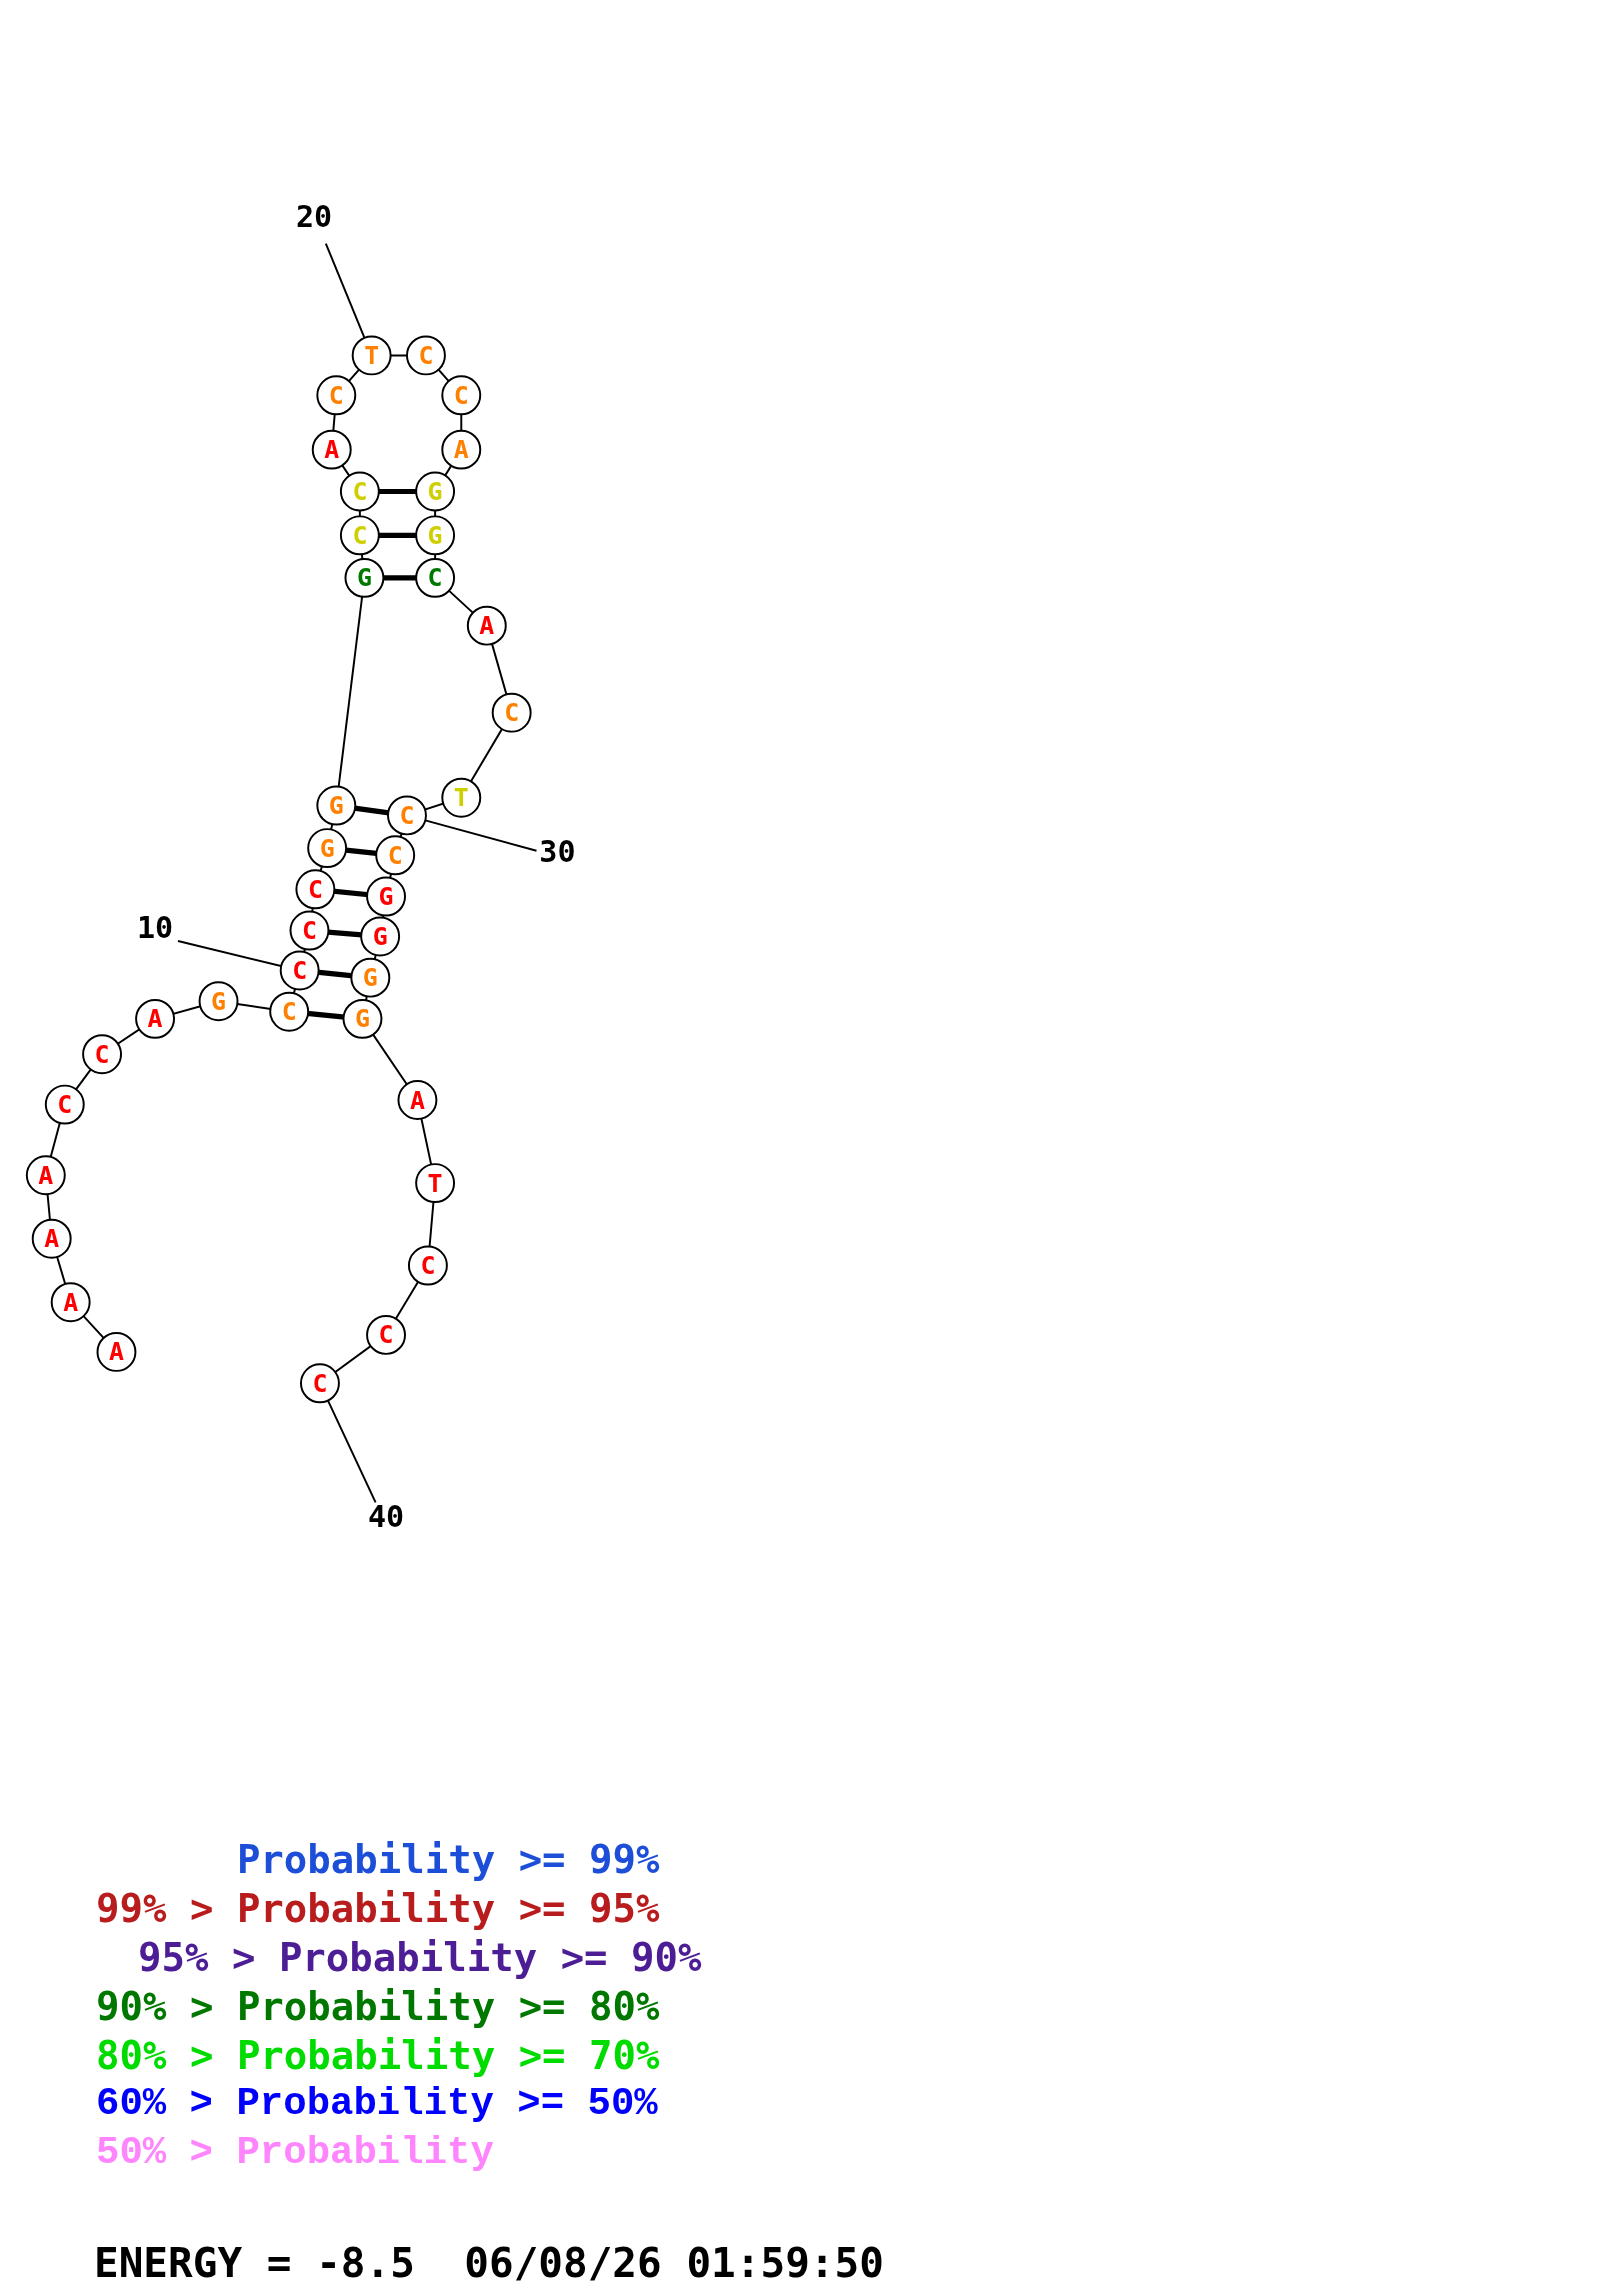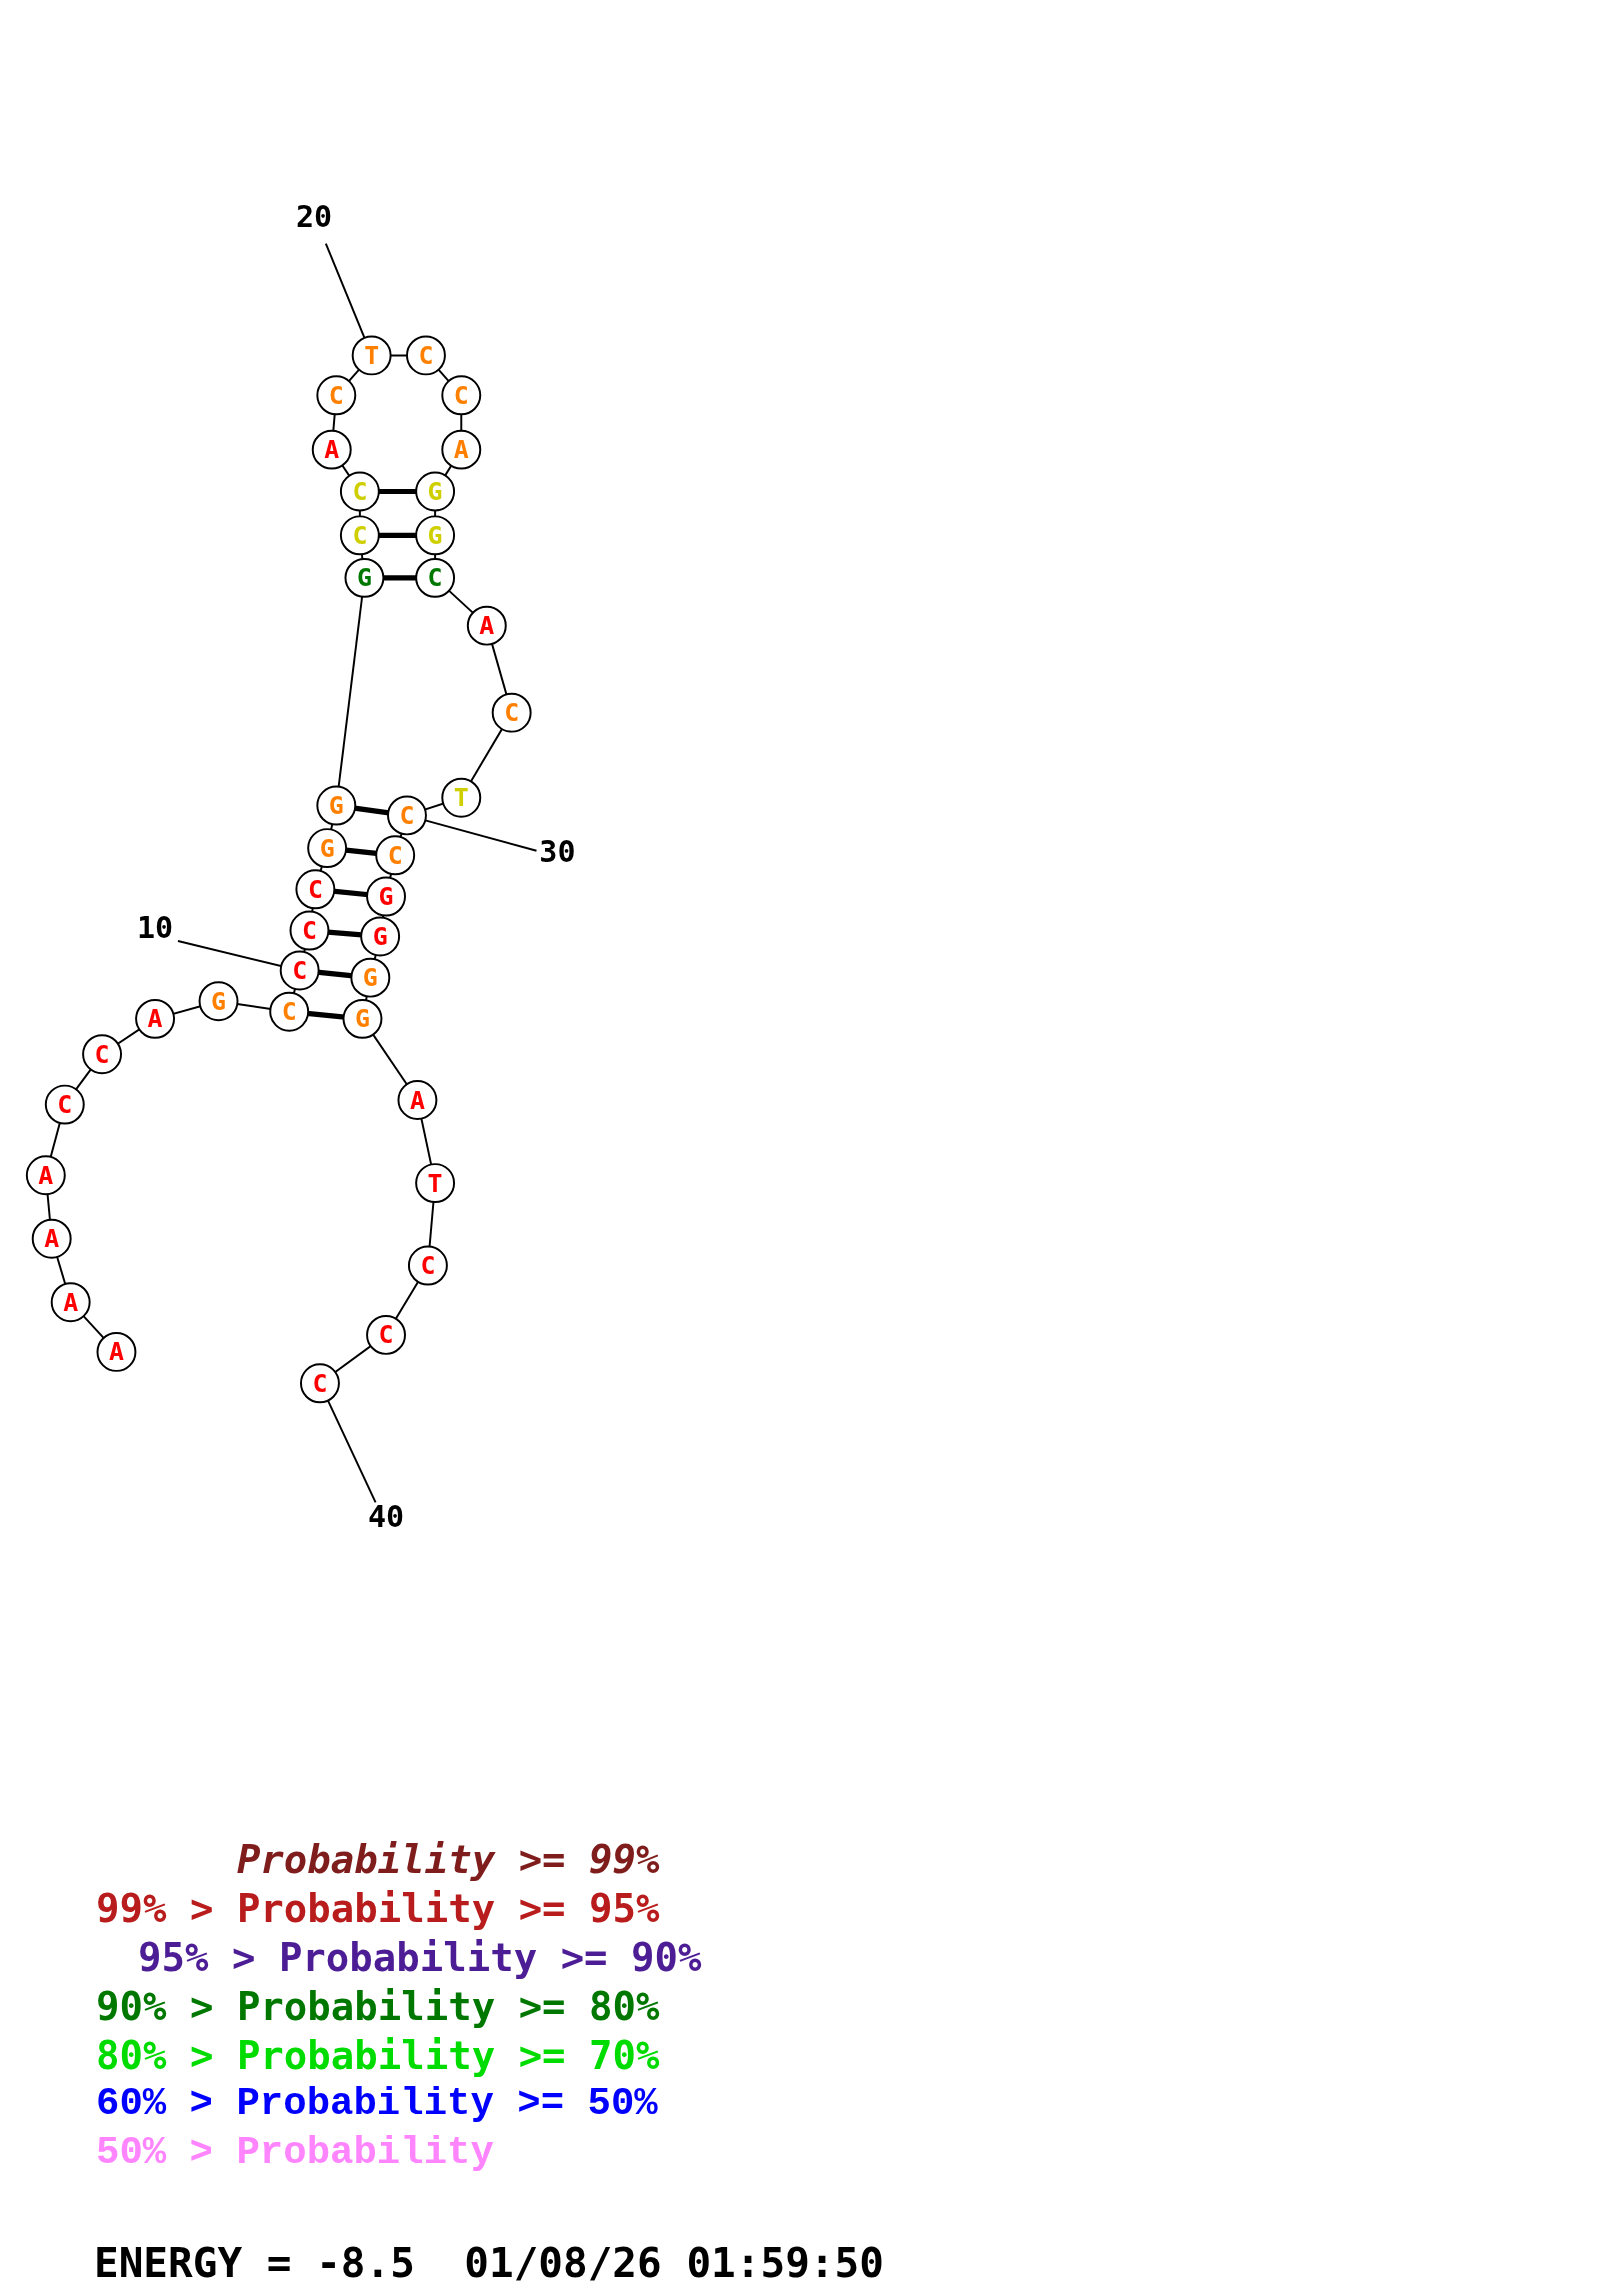--- a/index.html
+++ b/index.html
@@ -174,25 +174,25 @@
       <text x="590" y="2053" text-anchor="middle" fill="#FF0000" class="base-letter">C</text>
       <circle cx="489" cy="2114" r="29" fill="#fff" stroke="#000" stroke-width="3"></circle>
       <text x="489" y="2127" text-anchor="middle" fill="#FF0000" class="base-letter">C</text>
       <text x="480" y="346" text-anchor="middle" class="idx-label">20</text>
       <text x="852" y="1318" text-anchor="middle" class="idx-label">30</text>
       <text x="237" y="1434" text-anchor="middle" class="idx-label">10</text>
       <text x="590" y="2334" text-anchor="middle" class="idx-label">40</text>
     </svg>
 
   <div class="legend">
-    <div class="legend-row" style="color: #7f1d1d; font-style: italic;">      Probability &gt;= 99%</div>
+    <div class="legend-row" style="color: #1d4ed8;">      Probability &gt;= 99%</div>
     <div class="legend-row" style="color: #b91c1c;">99% &gt; Probability &gt;= 95%</div>
     <div class="legend-row" style="color: #4c1d95; margin-left: 42px;">95% &gt; Probability &gt;= 90%</div>
     <div class="legend-row" style="color: rgb(0, 120, 0);">90% &gt; Probability &gt;= 80%</div>
     <div class="legend-row" style="color: rgb(0, 219, 0);">80% &gt; Probability &gt;= 70%</div>
     <div class="legend-row" style="color: rgb(0, 0, 255); font-family: Liberation Mono, monospace;">60% &gt; Probability &gt;= 50%</div>
     <div class="legend-row" style="color: rgb(255, 133, 255); font-family: Liberation Mono, monospace;">50% &gt; Probability</div>
   </div>
 
-  <div class="energy">ENERGY = -8.5  01/08/26 01:59:50</div>
+  <div class="energy">ENERGY = -8.5  06/08/26 01:59:50</div>
 
 </div>
 
 
 </body></html>

